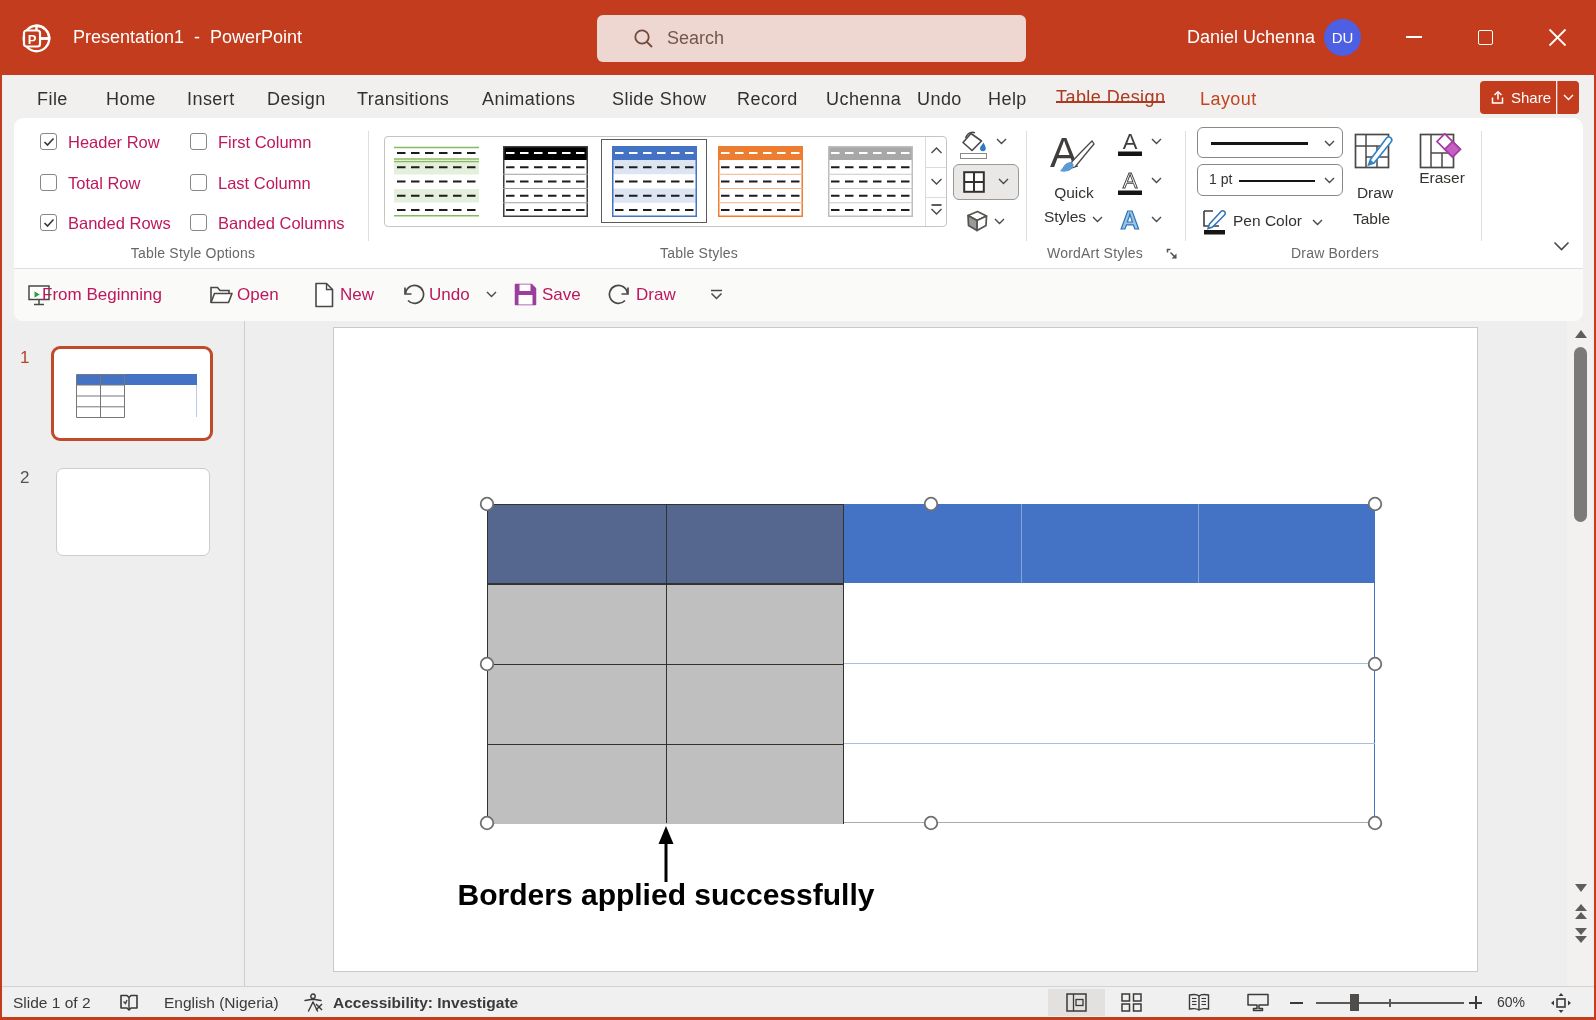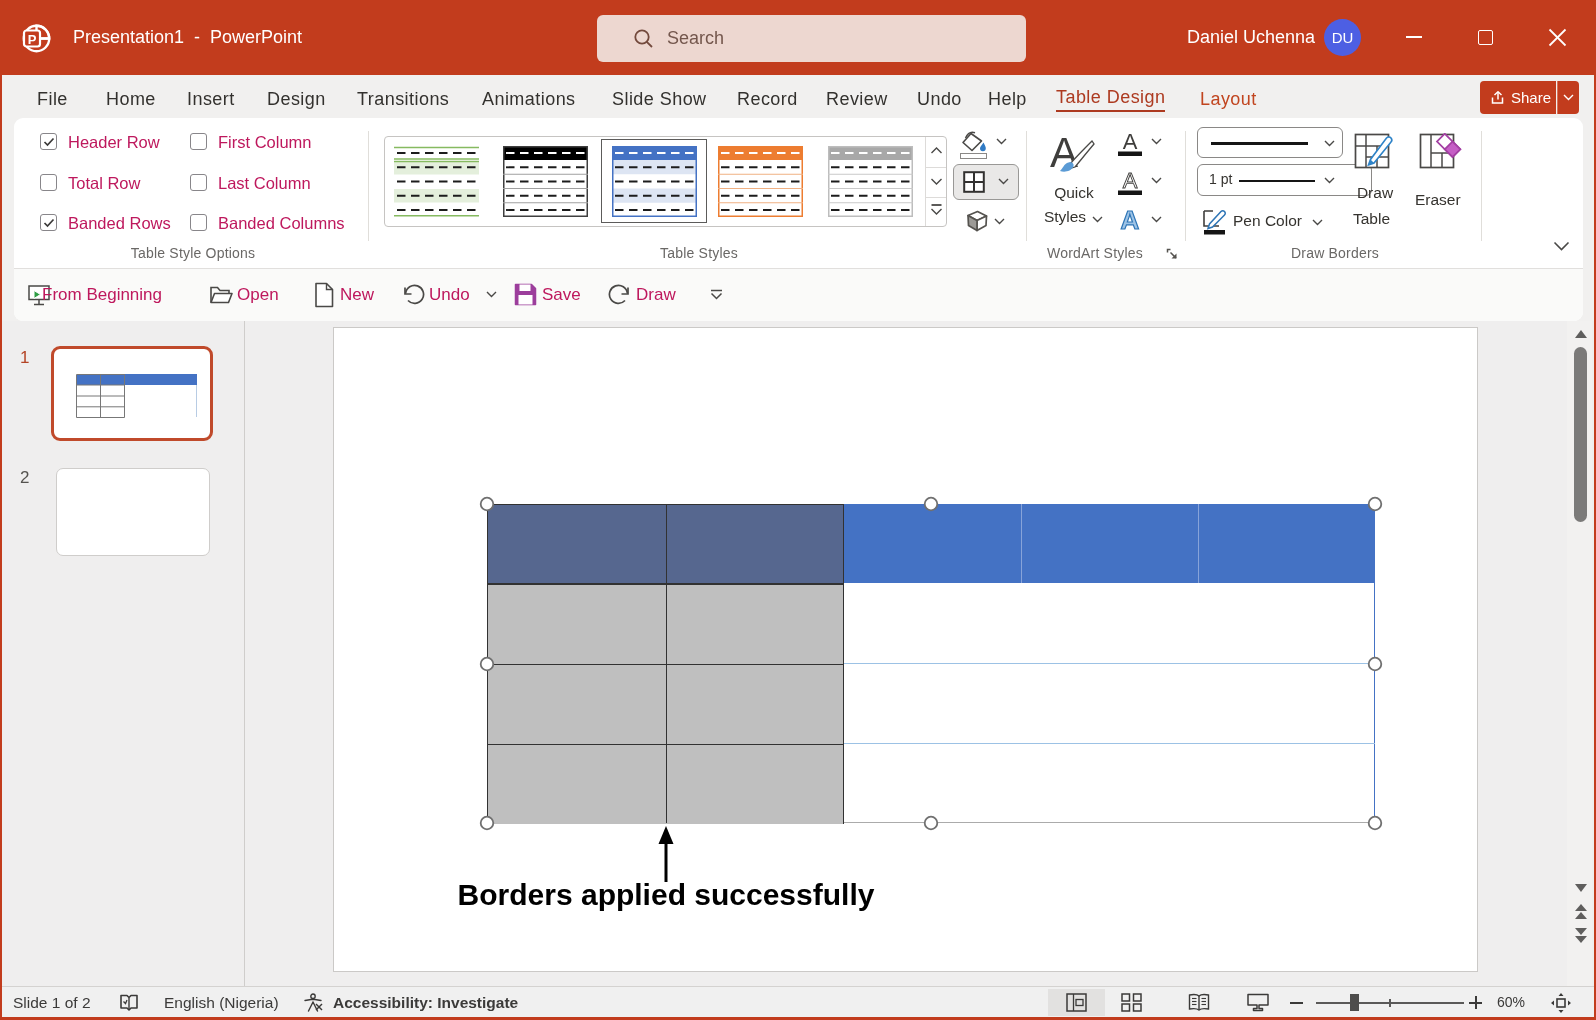--- a/index.html
+++ b/index.html
@@ -64,24 +64,24 @@
 </div>
 <div id="menubar">
   <div class="menuitem" style="left:35px">File</div>
   <div class="menuitem" style="left:104px">Home</div>
   <div class="menuitem" style="left:185px">Insert</div>
   <div class="menuitem" style="left:265px">Design</div>
   <div class="menuitem" style="left:355px">Transitions</div>
   <div class="menuitem" style="left:480px">Animations</div>
   <div class="menuitem" style="left:610px">Slide Show</div>
   <div class="menuitem" style="left:735px">Record</div>
-  <div class="menuitem" style="left:824px">Review</div>
+  <div class="menuitem" style="left:824px">Uchenna</div>
   <div class="menuitem" style="left:915px">Undo</div>
   <div class="menuitem" style="left:986px">Help</div>
-  <div class="menuitem" style="left:1054px;color:#ad3a20;border-bottom:2.5px solid #ad3a20;height:37px;line-height:45px">Table Design</div>
+  <div class="menuitem" style="left:1054px;color:#ad3a20;border-bottom:2.5px solid #ad3a20;height:28px;line-height:45px">Table Design</div>
   <div class="menuitem" style="left:1198px;color:#c1451f">Layout</div>
 
   <div class="abs" style="left:1478px;top:6px;width:76px;height:33px;background:#c23c1d;border-radius:4px 0 0 4px;color:#fff">
     <svg class="abs" style="left:9px;top:8px" width="17" height="17" viewBox="0 0 17 17">
       <path d="M 3.5 8.5 L 3.5 14 L 13.5 14 L 13.5 8.5" fill="none" stroke="#fff" stroke-width="1.5"></path>
       <path d="M 5.5 6 L 9 2.8 L 12.5 6" fill="none" stroke="#fff" stroke-width="1.5" stroke-linejoin="round"></path>
       <line x1="9" y1="3.2" x2="9" y2="10.5" stroke="#fff" stroke-width="1.5"></line>
     </svg>
     <div class="abs" style="left:31px;top:0;height:33px;line-height:33px;font-size:15px">Share</div>
   </div>
@@ -276,21 +276,21 @@
     <path d="M 10.5 5.5 L 10.5 10.5 L 5.5 10.5 Z" fill="#55534f"></path>
   </svg>
   <div class="vsep" style="left:1183px;top:8px;height:110px"></div>
 
   <div class="abs" style="left:1195px;top:4px;width:146px;height:31px;border:1px solid #8a8886;border-radius:6px;background:#fff">
     <div class="abs" style="left:13px;top:14px;width:97px;height:2.5px;background:#151515"></div>
     <svg class="abs" style="left:126px;top:12px" width="11" height="7" viewBox="0 0 11 7">
         <path class="chev" d="M 1 1 L 5.5 5.5 L 10 1"></path>
       </svg>
   </div>
-  <div class="abs" style="left:1195px;top:41px;width:175px;height:32px;border:1px solid #8a8886;border-radius:6px;background:#fff">
+  <div class="abs" style="left:1195px;top:41px;width:146px;height:32px;border:1px solid #8a8886;border-radius:6px;background:#fff">
     <div class="abs" style="left:11px;top:6px;font-size:14px;color:#35332f">1 pt</div>
     <div class="abs" style="left:41px;top:15px;width:76px;height:1.5px;background:#151515"></div>
     <svg class="abs" style="left:126px;top:12px" width="11" height="7" viewBox="0 0 11 7">
         <path class="chev" d="M 1 1 L 5.5 5.5 L 10 1"></path>
       </svg>
   </div>
   <svg class="abs" style="left:1200px;top:86px" width="25" height="26" viewBox="0 0 25 26">
     <path d="M 2 2 L 11 2 M 2 2 L 2 17 L 17 17" fill="none" stroke="#3f3e3c" stroke-width="1.6"></path>
     <path d="M 21.5 2.5 C 22.5 1.5 24 1.5 25 2.5 C 26 3.5 26 5 25 6 L 13 18 L 8.5 19.5 L 10 15 Z" fill="#fff" stroke="#2e75b6" stroke-width="1.5" transform="translate(-2.5,0)"></path>
     <rect x="2" y="21" width="21" height="4.5" fill="#151515"></rect>
@@ -315,21 +315,21 @@
   <svg class="abs" style="left:1417px;top:10px" width="46" height="40" viewBox="0 0 46 40">
     <rect x="1.5" y="1.5" width="33" height="33" fill="#fff" stroke="#4a4947" stroke-width="1.7"></rect>
     <line x1="12" y1="1.5" x2="12" y2="34.5" stroke="#4a4947" stroke-width="1.5"></line>
     <line x1="23" y1="20" x2="23" y2="34.5" stroke="#4a4947" stroke-width="1.5"></line>
     <line x1="12" y1="20" x2="34.5" y2="20" stroke="#4a4947" stroke-width="1.5"></line>
     <g transform="rotate(45 30 12)">
       <rect x="19" y="7" width="22" height="11" fill="#fff" stroke="#a33fa3" stroke-width="1.7"></rect>
       <rect x="30" y="7" width="11" height="11" fill="#c55ec5" stroke="#a33fa3" stroke-width="1.7"></rect>
     </g>
   </svg>
-  <div class="ribtext abs" style="left:1413px;top:68px;width:54px;">Eraser</div>
+  <div class="ribtext abs" style="left:1413px;top:46px;width:54px;text-align:center">Eraser</div>
   <div class="grouplabel" style="left:1283px;top:122px;width:100px">Draw Borders</div>
   <div class="vsep" style="left:1479px;top:8px;height:110px"></div>
   <svg class="abs" style="left:1551px;top:118px" width="17" height="11" viewBox="0 0 17 11">
       <path d="M 1.5 1.5 L 8.5 8.5 L 15.5 1.5" fill="none" stroke="#4a4947" stroke-width="1.6"></path>
     </svg>
 </div>
 <div id="qat">
 
   <svg class="abs" style="left:25px;top:15px" width="24" height="24" viewBox="0 0 24 24">
     <rect x="2" y="3" width="20" height="13.5" fill="#fff" stroke="#4a4947" stroke-width="1.5"></rect>

